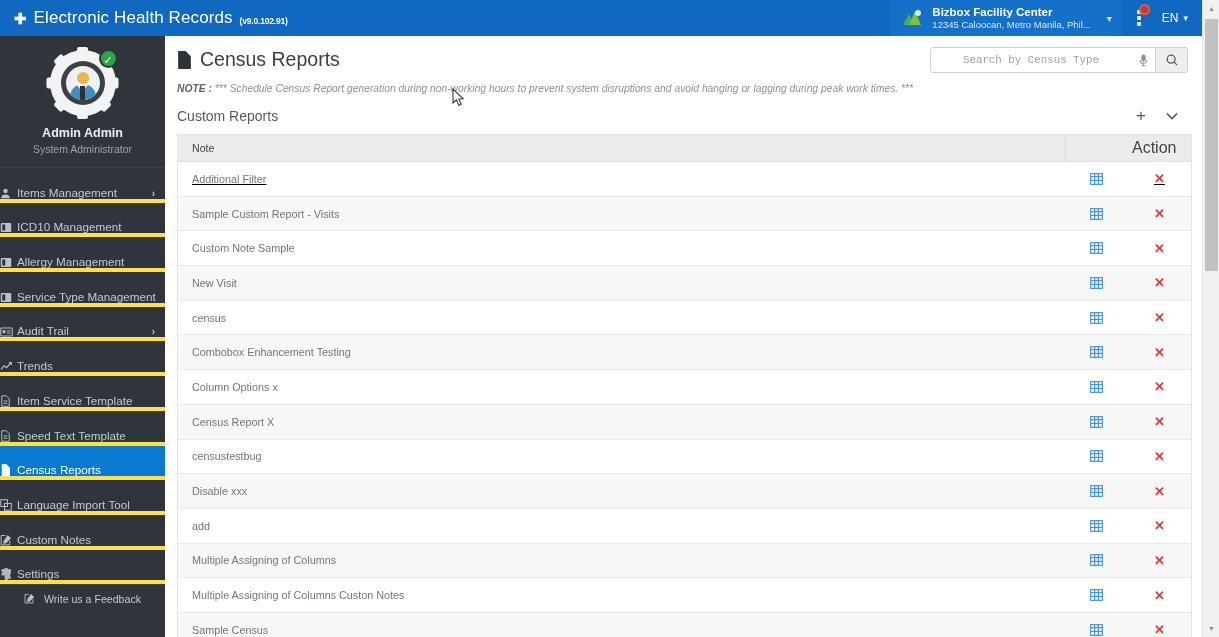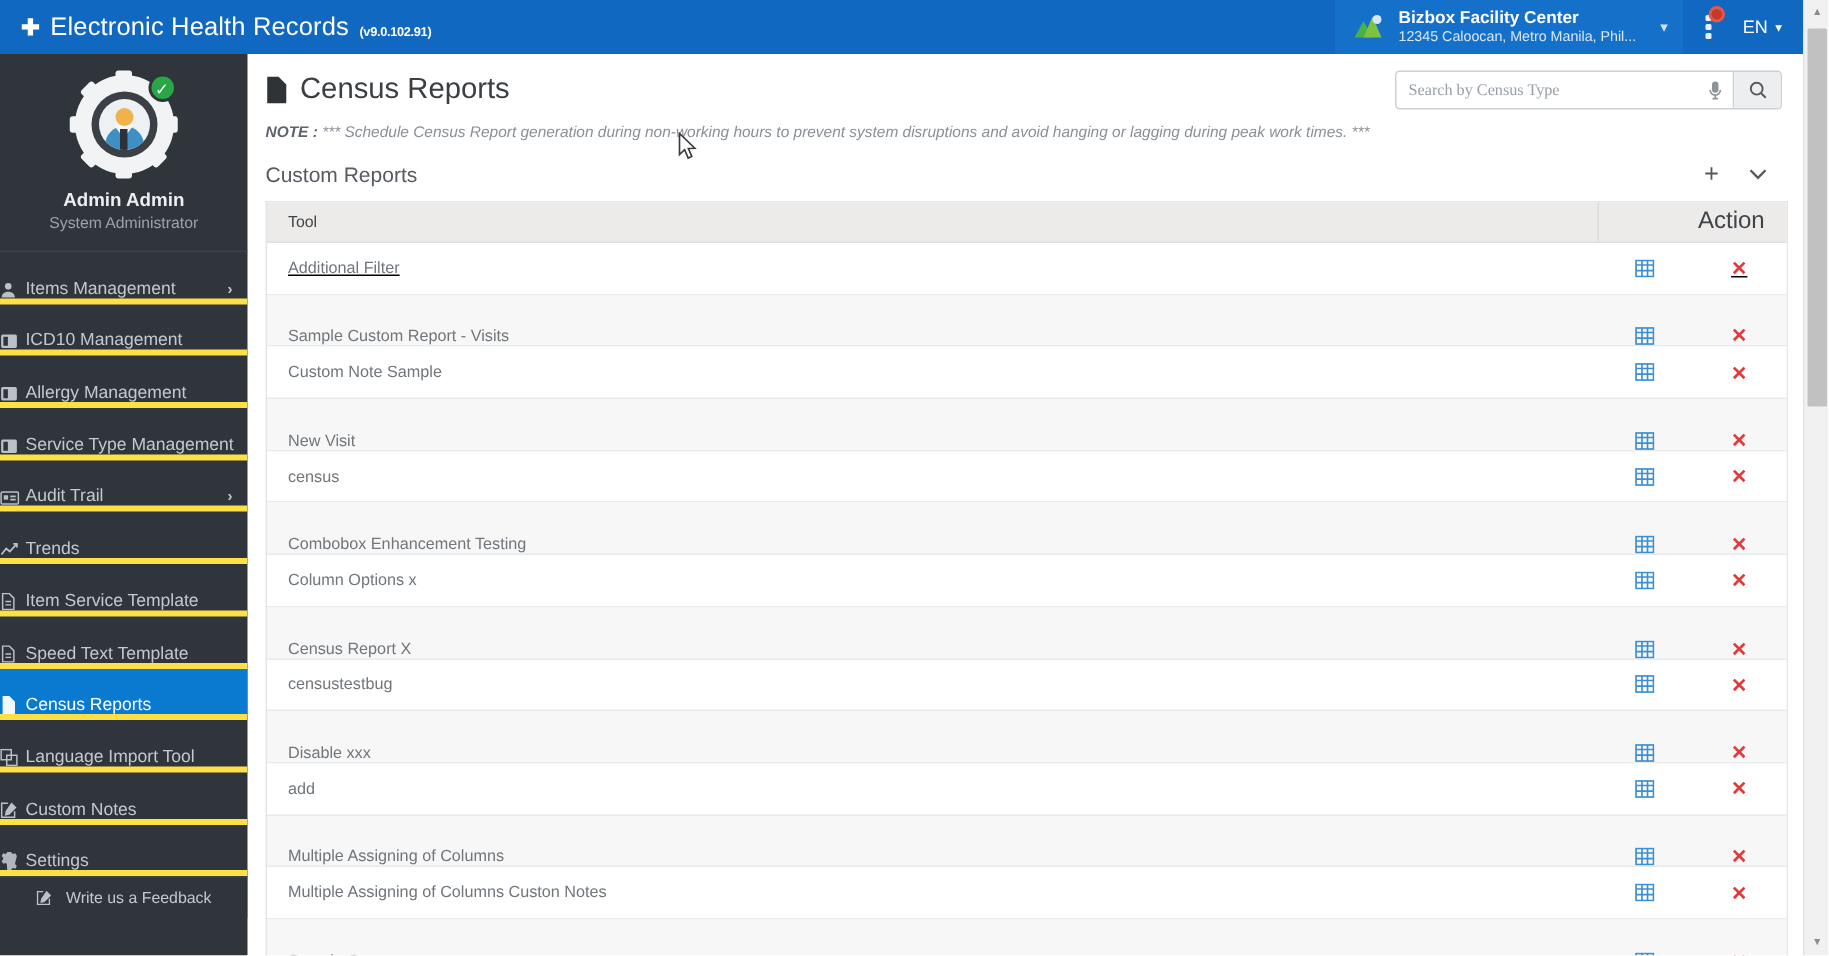--- a/index.html
+++ b/index.html
@@ -164,22 +164,23 @@
   .plus-btn { font-size: 17px; font-weight: 400; }
   .chev-btn { font-size: 12px; }
 
   .searchbox {
     position: absolute; right: 14px; top: 11px;
     display: flex; align-items: stretch; width: 258px; height: 26px;
     border: 1px solid #ccd1d6; border-radius: 3px; background: #fff;
   }
   .searchbox input {
     flex: 1 1 auto; border: 0; outline: 0; padding: 0 8px;
-    font-size: 10.8px; color: #6c7278; font-family: Liberation Serif, serif;
+    font-size: 10.8px; color: #6c7278; font-family: Liberation Mono, monospace;
     background: transparent;
+    text-align: center;
   }
   .searchbox input::placeholder { color: #9aa0a6; }
   .mic-btn {
     width: 24px; display: flex; align-items: center; justify-content: center;
     color: #8d9399; cursor: pointer;
   }
   .search-btn {
     width: 32px; display: flex; align-items: center; justify-content: center;
     background: #eceef0; border-left: 1px solid #ccd1d6;
     color: #55595e; cursor: pointer; border-radius: 0 2px 2px 0;
@@ -191,21 +192,21 @@
     display: flex; align-items: center; height: 27px;
     background: #ecebe9; border-bottom: 1px solid #e0e0e0;
   }
   .th-name { flex: 1 1 auto; padding-left: 14px; font-size: 10.6px; color: #3f4449; }
   .th-gap { width: 63px; flex: 0 0 auto; border-left: 1px solid #dddcda; height: 27px; }
   .th-action { width: 63px; flex: 0 0 auto; font-size: 16px; color: #3f4449; text-align: left; padding-left: 4px;}
   .trow {
     display: flex; align-items: center; height: 34.7px;
     border-bottom: 1px solid #e8eaec; background: #ffffff;
   }
-  .trow.alt { background: #f7f7f7; align-items: flex-end; }
+  .trow.alt { background: #f7f7f7; }
   .trow.hl { background: #ffffff; text-decoration: underline; }
   .td-name { flex: 1 1 auto; padding-left: 14px; font-size: 10.8px; color: #70767c; }
   .td-grid { width: 63px; flex: 0 0 auto; display: flex; justify-content: center; }
   .td-del  { width: 63px; flex: 0 0 auto; display: flex; justify-content: center; }
   .grid-ico { color: #3b8fd4; cursor: pointer; display: inline-flex; }
   .del-ico  { color: #e03b3b; font-size: 13px; font-weight: 700; cursor: pointer; line-height: 1; }
 
   
   .vscroll {
     position: absolute; top: 0; right: 0; width: 17px; bottom: 0;
@@ -481,21 +482,21 @@
           <svg width="12" height="12" viewBox="0 0 14 14" fill="none" stroke="currentColor" stroke-width="1.5">
               <circle cx="6" cy="6" r="4.6"></circle>
               <line x1="9.5" y1="9.5" x2="13" y2="13"></line>
             </svg>
         </span>
       </div>
     </div>
 
     <div class="table-wrap">
       <div class="thead">
-        <div class="th-name">Tool</div>
+        <div class="th-name">Note</div>
         <div class="th-gap"></div>
         <div class="th-action">Action</div>
       </div>
       <div id="table-body">
           <div class="trow hl">
             <div class="td-name">Additional Filter</div>
             <div class="td-grid">
               <span class="grid-ico">
                 <svg width="13" height="12" viewBox="0 0 14 13" fill="none" stroke="currentColor" stroke-width="1.2">
                   <rect x="0.7" y="0.7" width="12.6" height="11.6"></rect>

